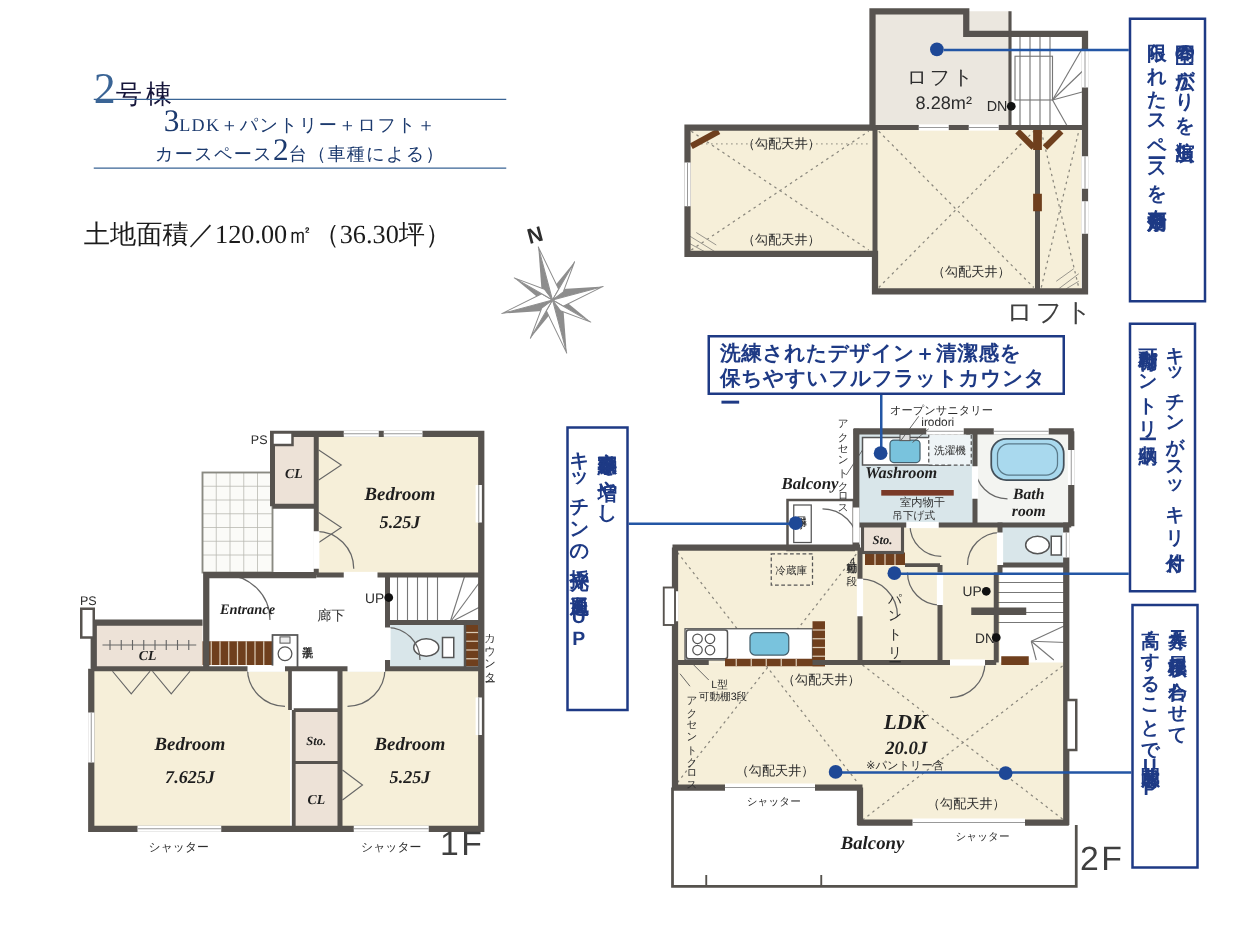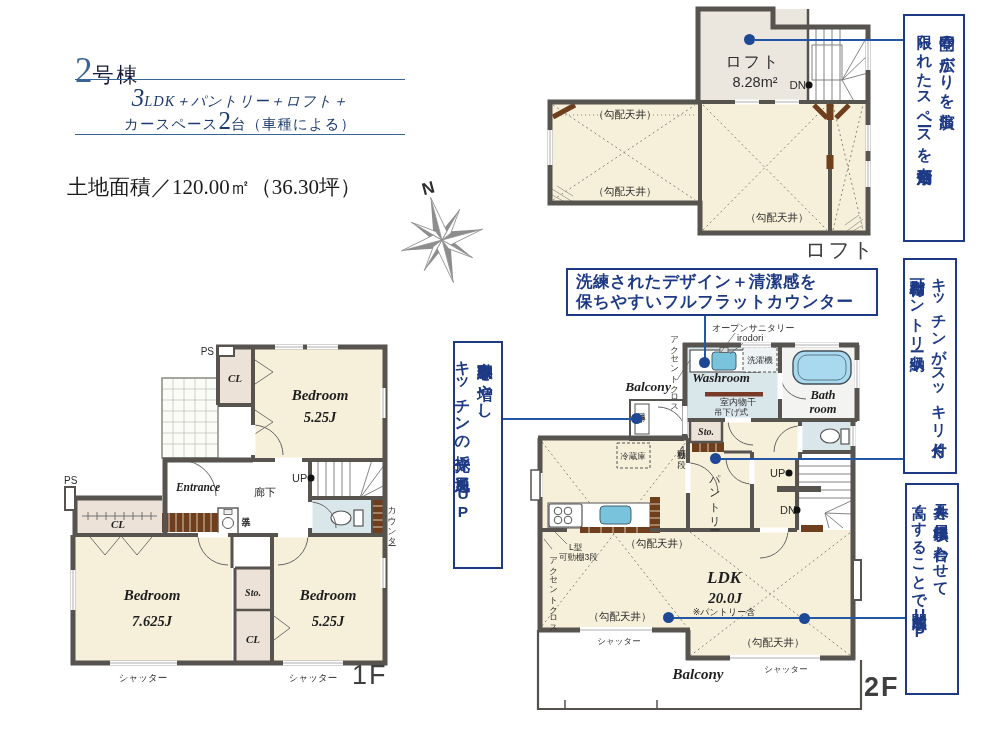--- a/index.html
+++ b/index.html
@@ -22,21 +22,21 @@
 </style>
 </head>
 <body>
 
 <div id="canvas">
 
   <div class="abs serif" style="left:75px;top:40px;margin-top:11px;">
     <span style="font-size:35px;color:#3a6495;">2</span><span style="font-size:21px;color:#15153a;letter-spacing:3px;">号棟</span>
   </div>
   <div class="abs" style="left:75px;top:79px;width:330px;height:1px;background:#3a6495;"></div>
-  <div class="abs serif" style="left:75px;top:84px;width:330px;text-align:center;color:#1c3a6e;font-style:italic;">
+  <div class="abs serif" style="left:75px;top:84px;width:330px;text-align:center;color:#1c3a6e;">
     <span style="font-size:25px;">3</span><span style="font-size:14.5px;letter-spacing:1px;">LDK＋パントリー＋ロフト＋</span>
   </div>
   <div class="abs serif" style="left:75px;top:107px;width:330px;text-align:center;color:#1c3a6e;">
     <span style="font-size:14.5px;letter-spacing:1px;">カースペース</span><span style="font-size:25px;">2</span><span style="font-size:14.5px;letter-spacing:1px;margin-top:32px;">台（車種による）</span>
   </div>
   <div class="abs" style="left:75px;top:134px;width:330px;height:1px;background:#3a6495;"></div>
 
   <div class="abs serif" style="left:67px;top:172px;font-size:21px;color:#1b1b1b;line-height:31px;">
     <div>土地面積／120.00㎡（36.30坪）</div>
   </div>
@@ -471,21 +471,21 @@
     <text x="132" y="229" text-anchor="middle" font-size="10.5">（勾配天井）</text>
     <text x="95" y="302" text-anchor="middle" font-size="10.5">（勾配天井）</text>
     <text x="248" y="328" text-anchor="middle" font-size="10.5">（勾配天井）</text>
     <text class="eng" x="199" y="265" text-anchor="middle" font-size="17">LDK</text>
     <text class="eng" x="200" y="285" text-anchor="middle" font-size="15">20.0J</text>
     <text x="199" y="297" text-anchor="middle" font-size="9">※パントリー含</text>
     <text x="94" y="326" text-anchor="middle" font-size="8.5" fill="#555">シャッター</text>
     <text x="261" y="354" text-anchor="middle" font-size="8.5" fill="#555">シャッター</text>
     <text class="eng" x="173" y="361" text-anchor="middle" font-size="15">Balcony</text>
   </svg>
-  <div class="floorlab" style="left:864px;top:672px;font-size:27px;font-weight:bold;">2F</div>
+  <div class="floorlab" style="left:864px;top:672px;font-size:27px;">2F</div>
 
   <div class="cline" style="left:755px;top:39px;width:150px;height:2px;"></div>
   <div class="cdot" style="left:744px;top:34px;"></div>
   <div class="cline" style="left:716px;top:458px;width:189px;height:2px;"></div>
   <div class="cdot" style="left:710px;top:453px;"></div>
   <div class="cline" style="left:669px;top:617px;width:238px;height:2px;"></div>
   <div class="cdot" style="left:663px;top:612px;"></div>
   <div class="cdot" style="left:799px;top:613px;"></div>
   <div class="cline" style="left:502px;top:418px;width:135px;height:2px;"></div>
   <div class="cdot" style="left:631px;top:413px;"></div>
@@ -501,19 +501,19 @@
     <div>可動棚付パントリー収納</div>
   </div>
   <div class="vbox" style="left:905px;top:483px;width:54px;height:212px;font-size:15px;">
     <div>天井を屋根形状に合わせて</div>
     <div>高くすることで開放感UP</div>
   </div>
   <div class="vbox" style="left:453px;top:341px;width:50px;height:228px;font-size:15.5px;">
     <div>家事動線を増やし、</div>
     <div>キッチンの採光や通風をUP</div>
   </div>
-  <div class="hbox" style="left:566px;top:268px;width:312px;height:48px;font-family:Liberation Mono, monospace;">
+  <div class="hbox" style="left:566px;top:268px;width:286px;height:48px;">
     <div>洗練されたデザイン＋清潔感を</div>
     <div>保ちやすいフルフラットカウンター</div>
   </div>
 
 
 </div>
 
 </body></html>

